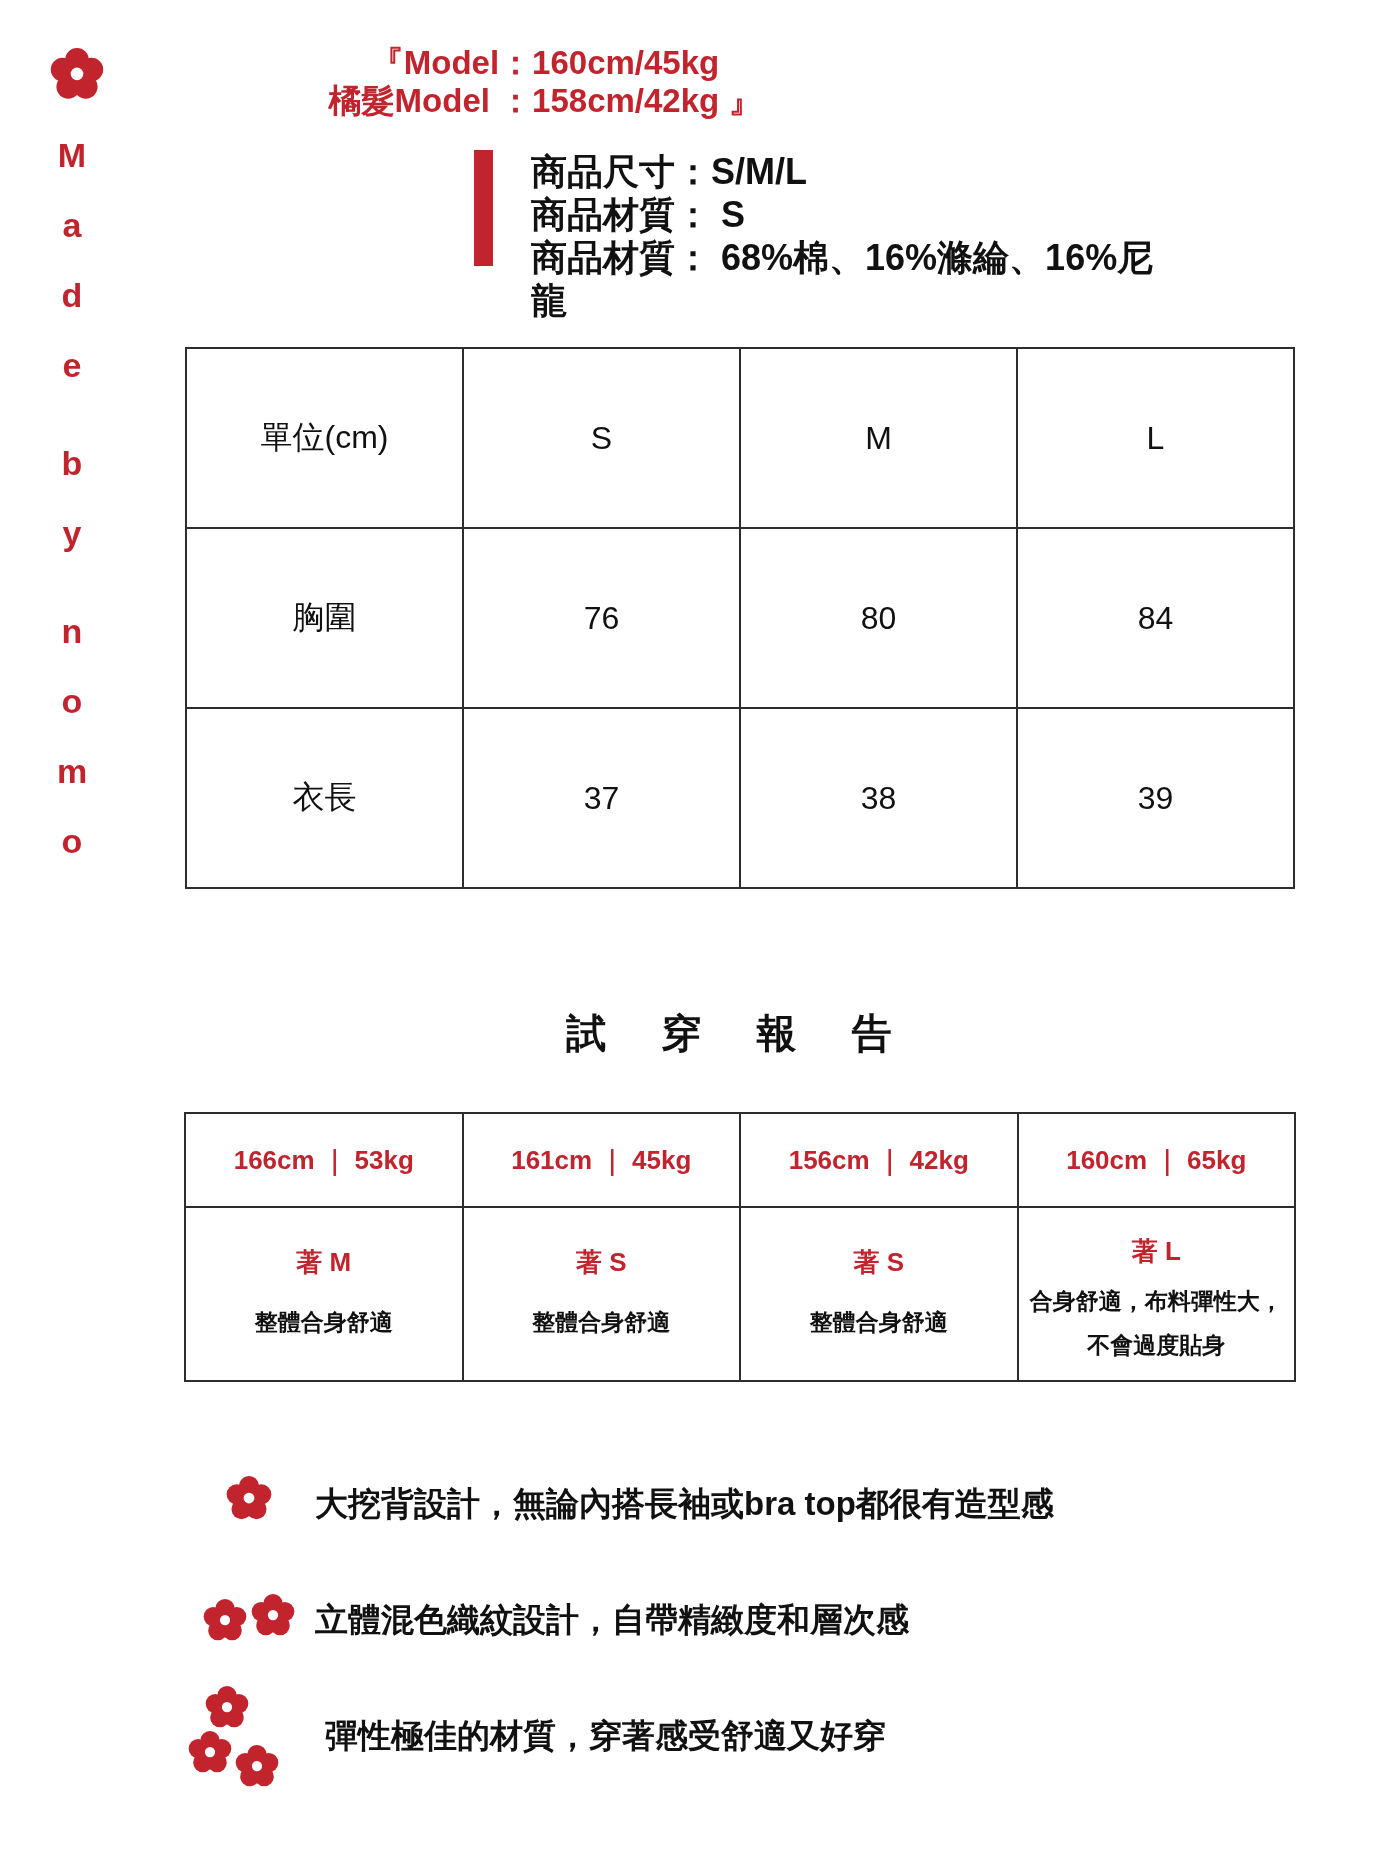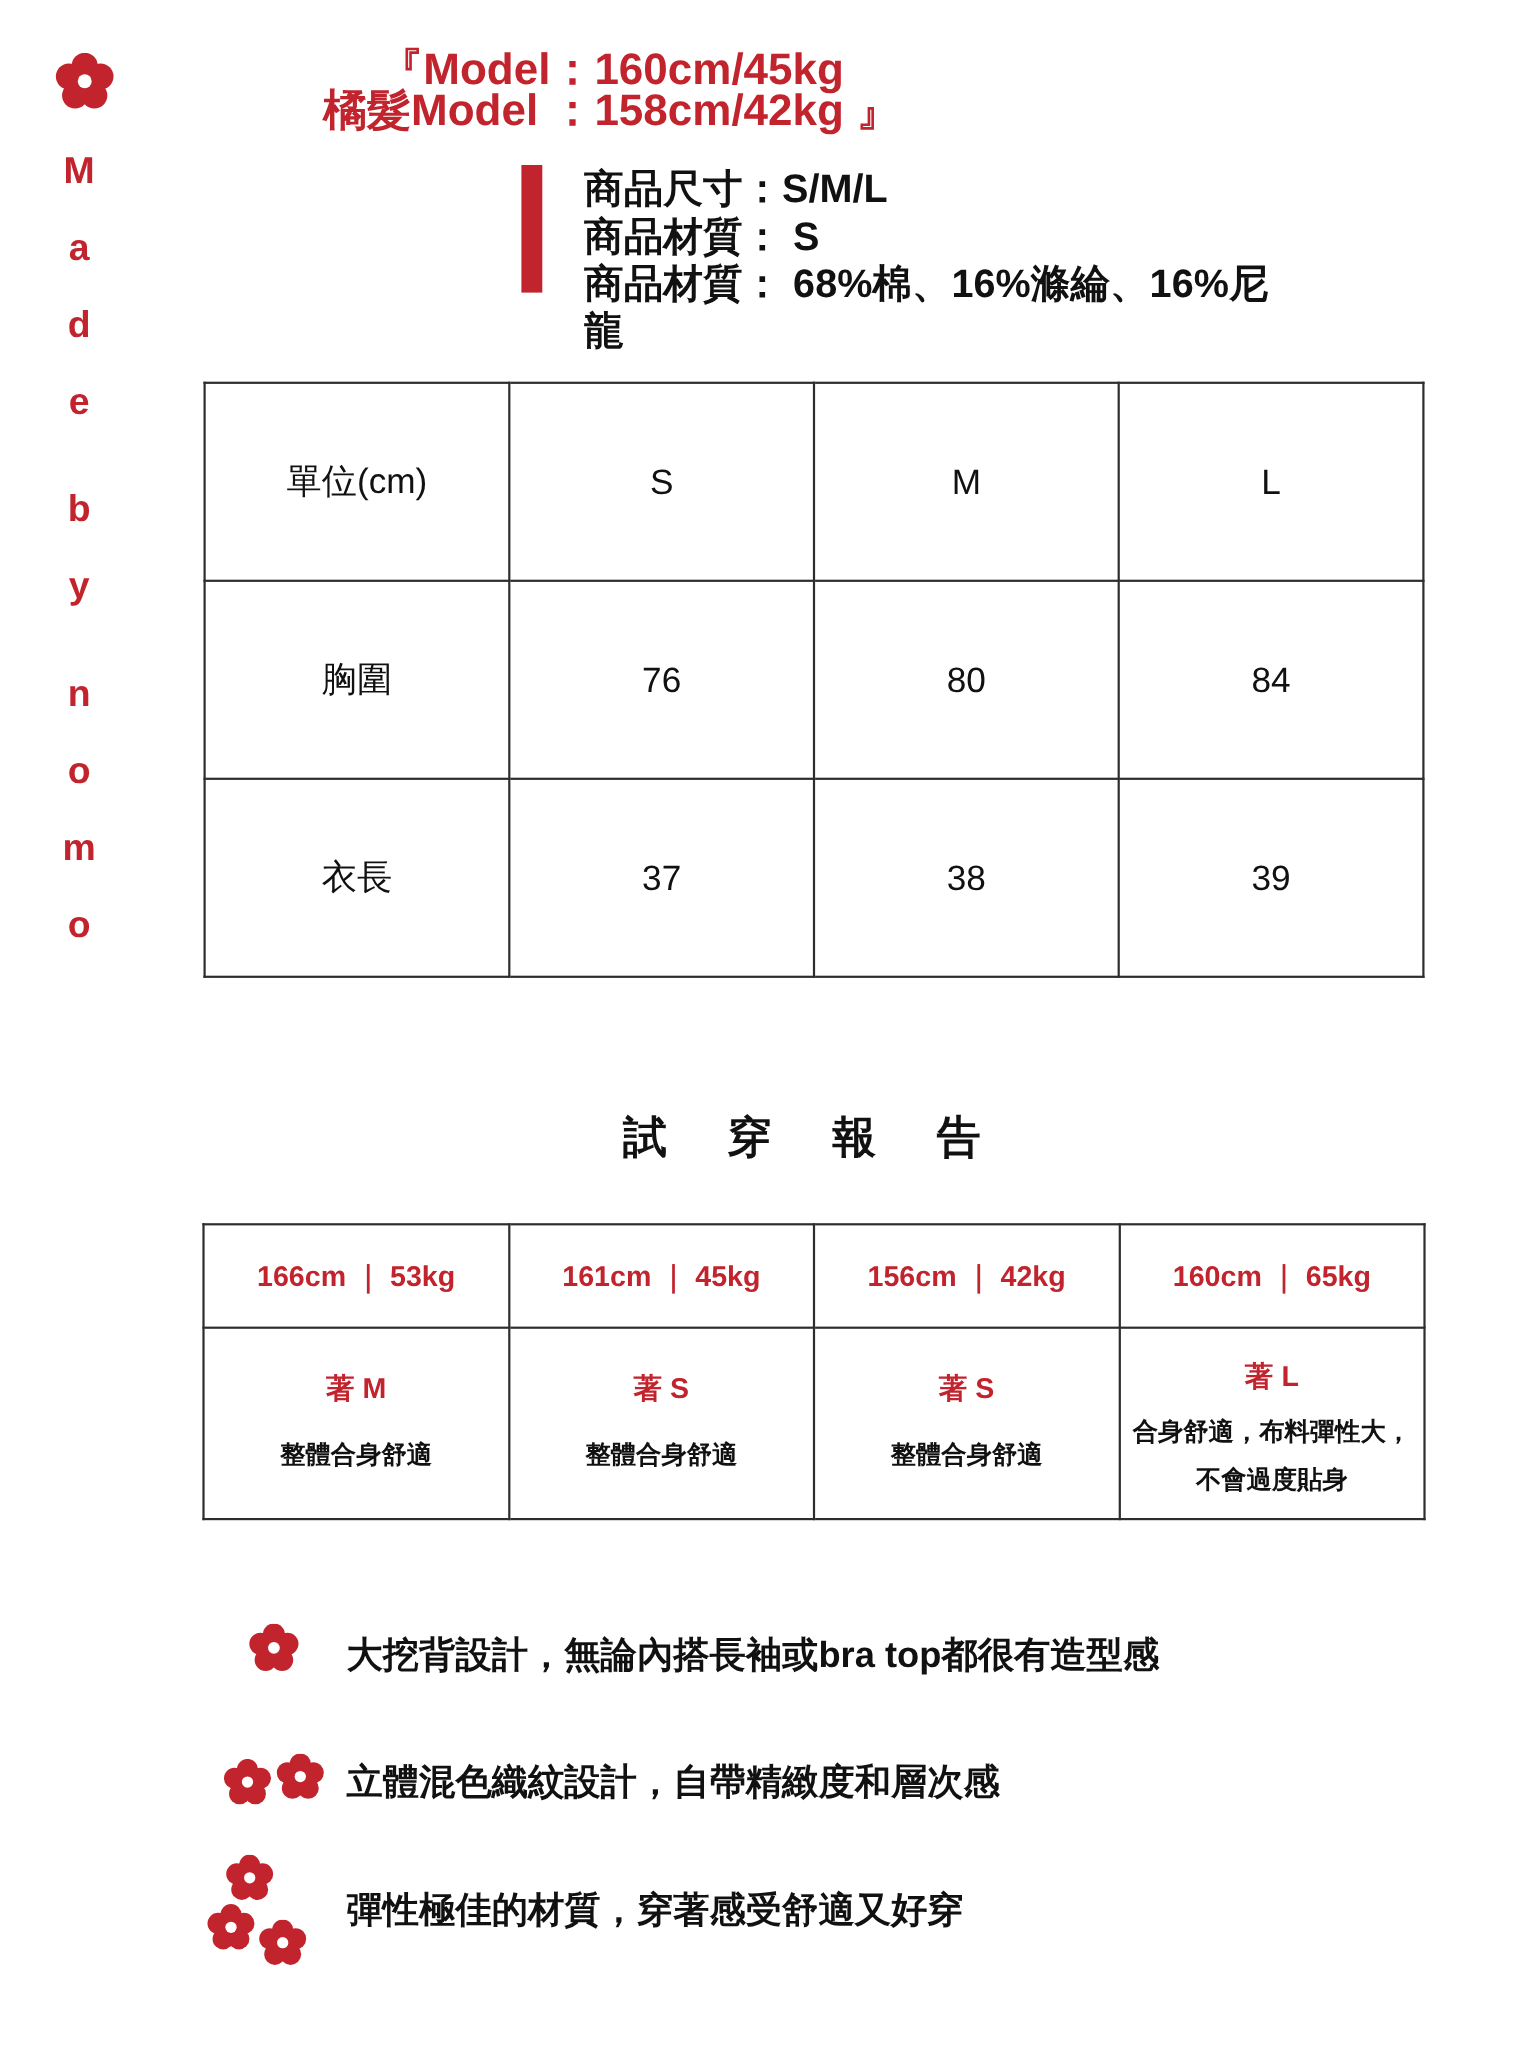--- a/index.html
+++ b/index.html
@@ -10,21 +10,21 @@
   }
   .abs{position:absolute;}
 
   
   .brand-flower{left:50px;top:48px;width:54px;height:54px;}
   .brand-col{left:38px;top:138px;width:68px;display:flex;flex-direction:column;align-items:center;}
   .brand-letter{display:block;color:#c2242e;font-size:34px;font-weight:bold;line-height:34px;margin-bottom:36px;text-align:center;}
   .word-gap{height:28px;}
 
   
-  .model-block{left:266px;top:44px;width:580px;text-align:center;color:#c2242e;font-weight:bold;font-size:40px;line-height:38px;}
+  .model-block{left:255px;top:44px;width:580px;text-align:center;color:#c2242e;font-weight:bold;font-size:33px;line-height:38px;}
 
   
   .accent-bar{left:474px;top:150px;width:19px;height:116px;background:#c2242e;}
   .product-info{left:531px;top:150px;width:640px;font-size:36px;font-weight:bold;line-height:43px;color:#111;}
 
   
   .size-table{left:185px;top:347px;}
   table{border-collapse:collapse;table-layout:fixed;}
   .size-table table{width:1110px;height:541px;}
   .size-table td{border:2px solid #2d2d2d;text-align:center;vertical-align:middle;font-size:32px;font-weight:500;color:#111;}
@@ -38,21 +38,21 @@
   .fit-table tr.hdr{height:94px;}
   .fit-stats{color:#c2242e;font-size:26px;font-weight:600;}
   .fit-size{color:#c2242e;font-size:26px;font-weight:bold;margin-bottom:20px;}
   .fit-cell-4 .fit-size{margin-bottom:8px;margin-top:12px;}
   .fit-comment{color:#111;font-size:23px;font-weight:600;line-height:44px;margin-top:10px;}
 
   
   .feature-text{font-size:33px;font-weight:bold;color:#111;line-height:48px;white-space:nowrap;}
   .ft-1{left:315px;top:1480px;}
   .ft-2{left:315px;top:1596px;}
-  .ft-3{left:315px;top:1712px;}
+  .ft-3{left:325px;top:1712px;}
   .flower{display:block;}
   .fl-b1{left:226px;top:1476px;width:46px;height:46px;}
   .fl-b2a{left:203px;top:1599px;width:44px;height:44px;}
   .fl-b2b{left:251px;top:1594px;width:44px;height:44px;}
   .fl-b3a{left:205px;top:1686px;width:44px;height:44px;}
   .fl-b3b{left:188px;top:1731px;width:44px;height:44px;}
   .fl-b3c{left:235px;top:1745px;width:44px;height:44px;}
   svg.flower{position:absolute;}
 </style>
 </head>

